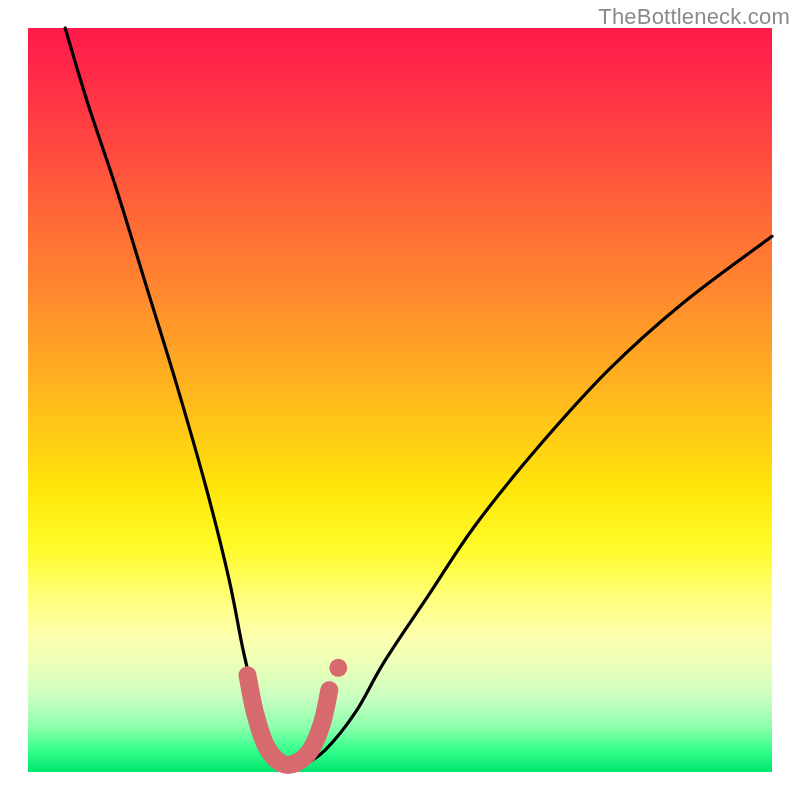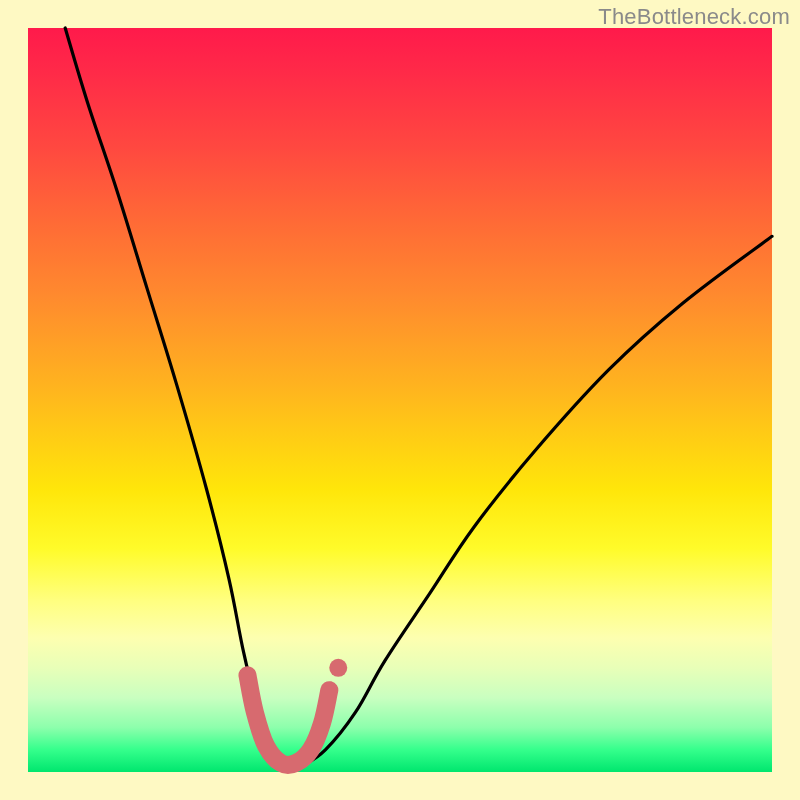--- a/index.html
+++ b/index.html
@@ -10,21 +10,21 @@
     background: #000;
     overflow: hidden;
     font-family: Arial, Helvetica, sans-serif;
   }
   .frame {
     position: absolute;
     left: 0;
     top: 0;
     width: 800px;
     height: 800px;
-    background: #fef9c3;
+    background: #ffffff;
   }
   .plot-area {
     position: absolute;
     left: 28px;
     top: 28px;
     width: 744px;
     height: 744px;
     
     background: linear-gradient(to bottom,
       #ff1a4b 0%,

